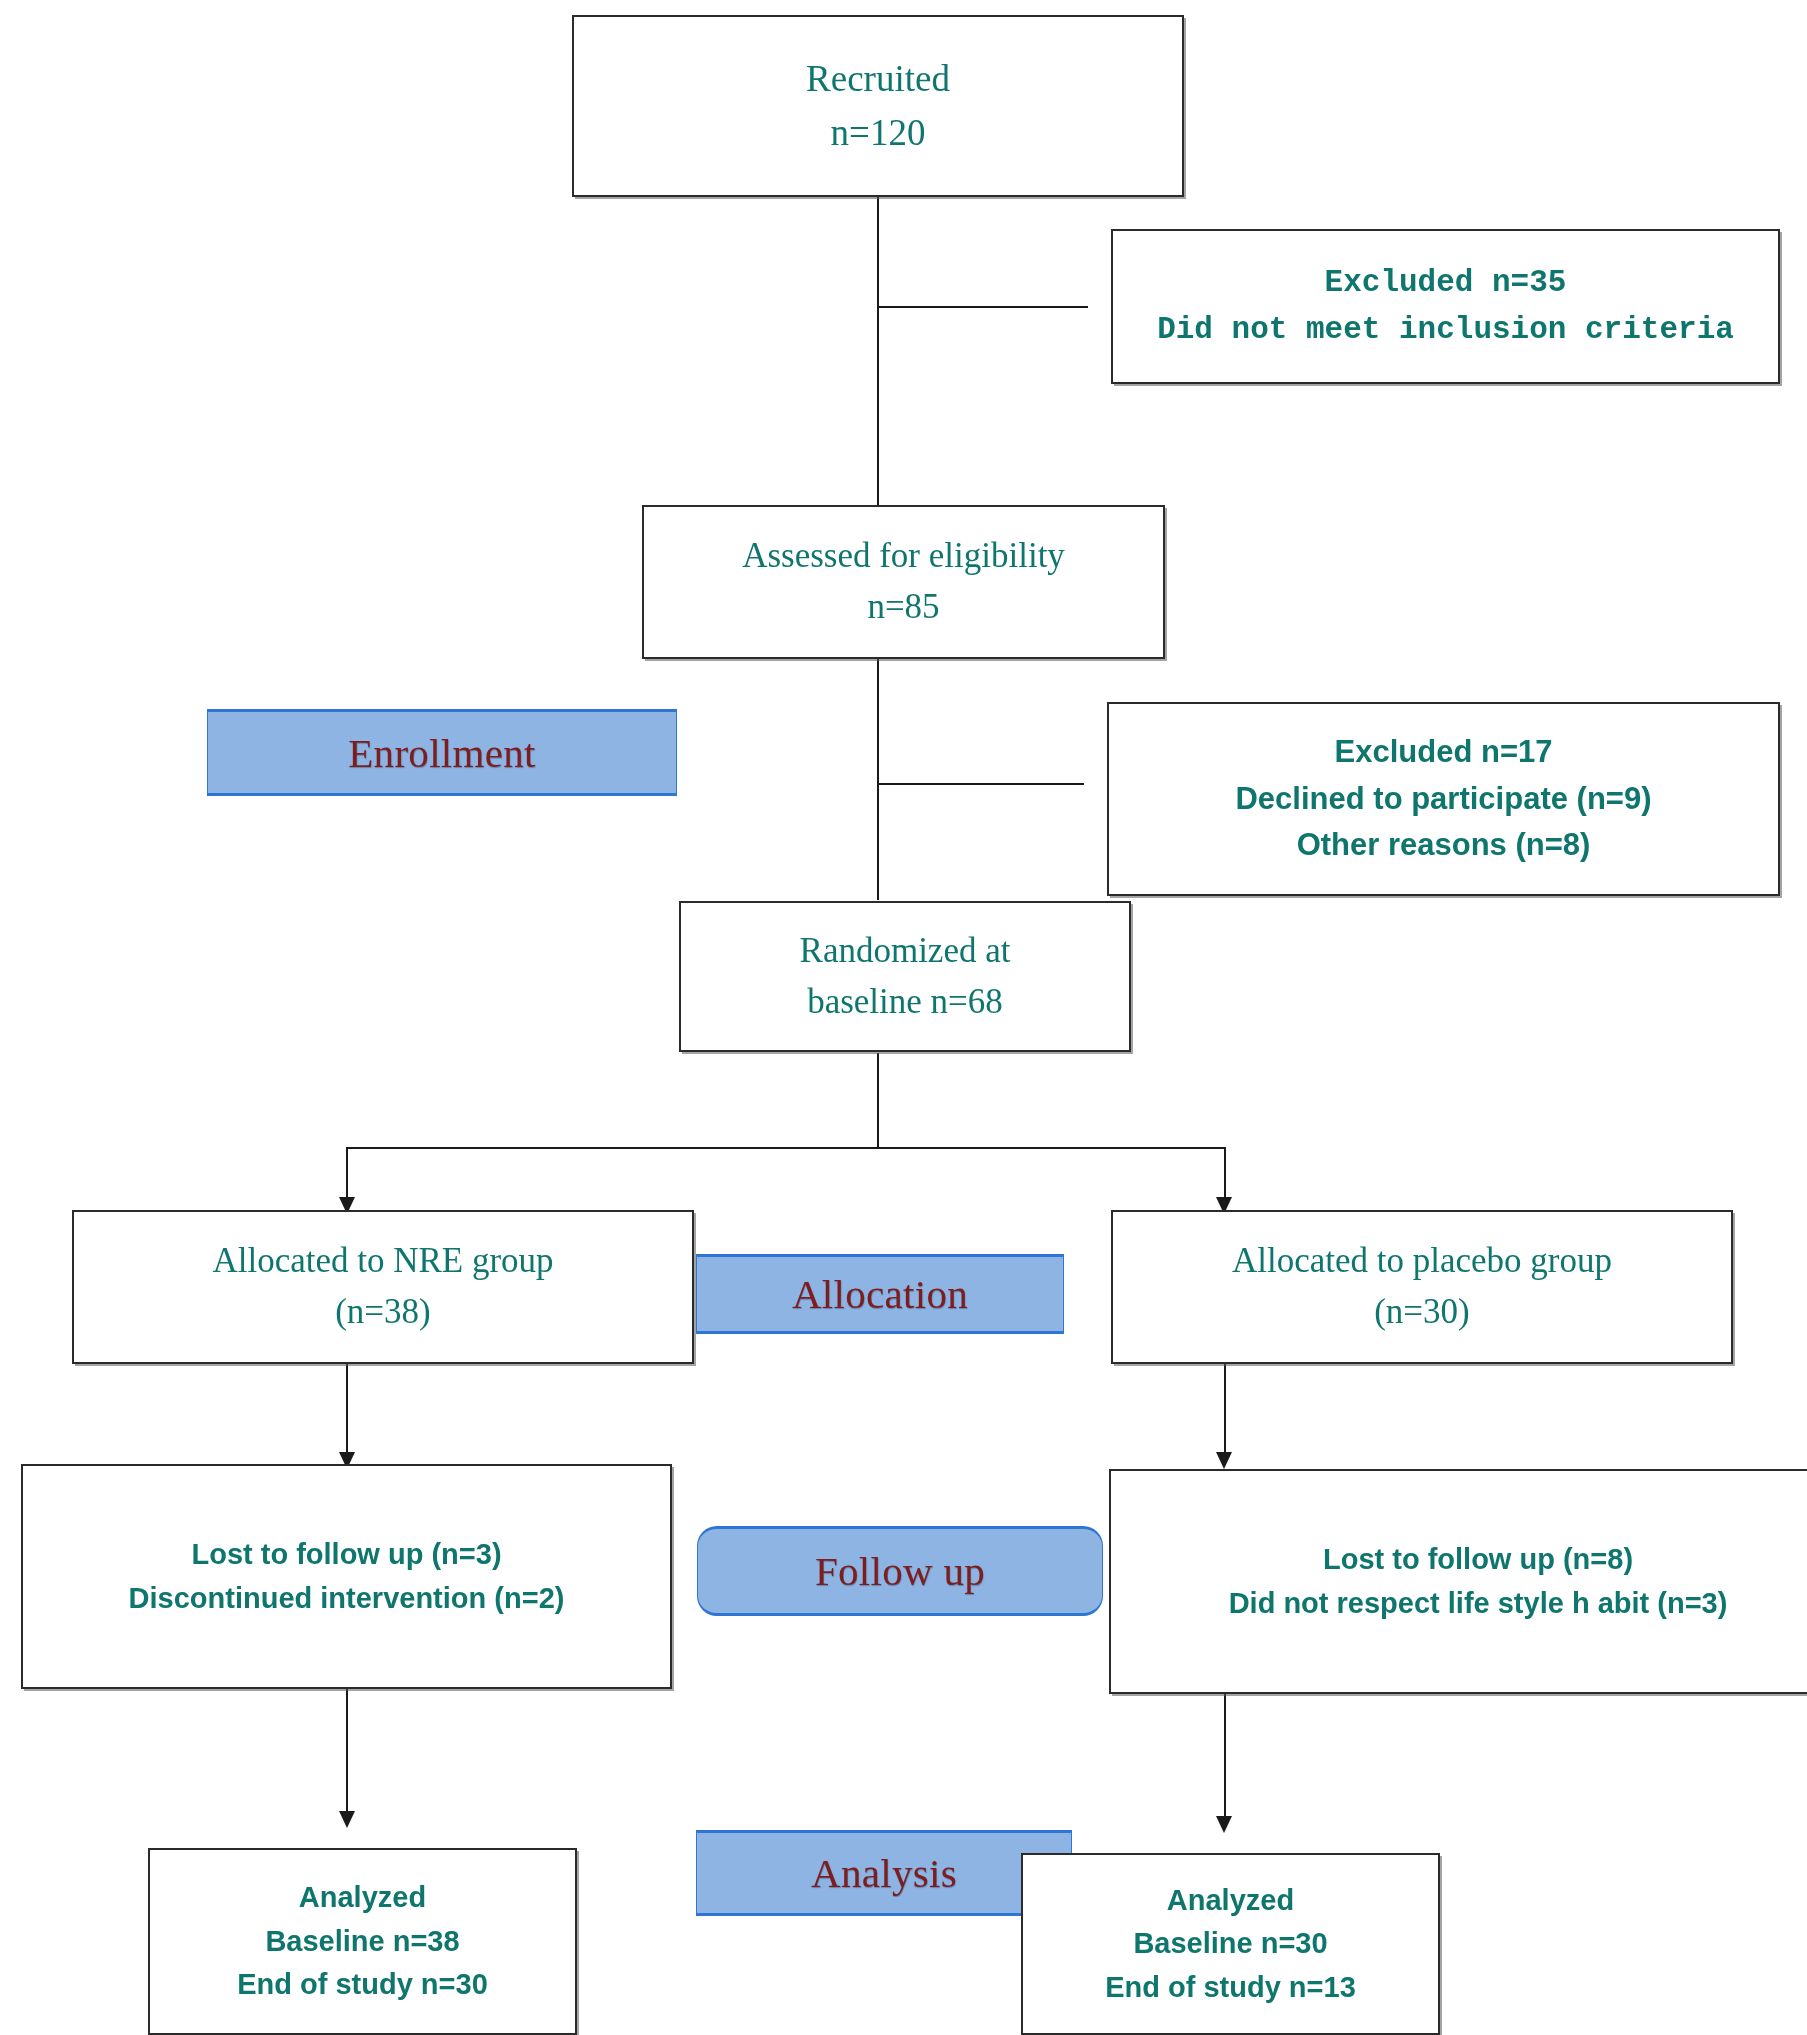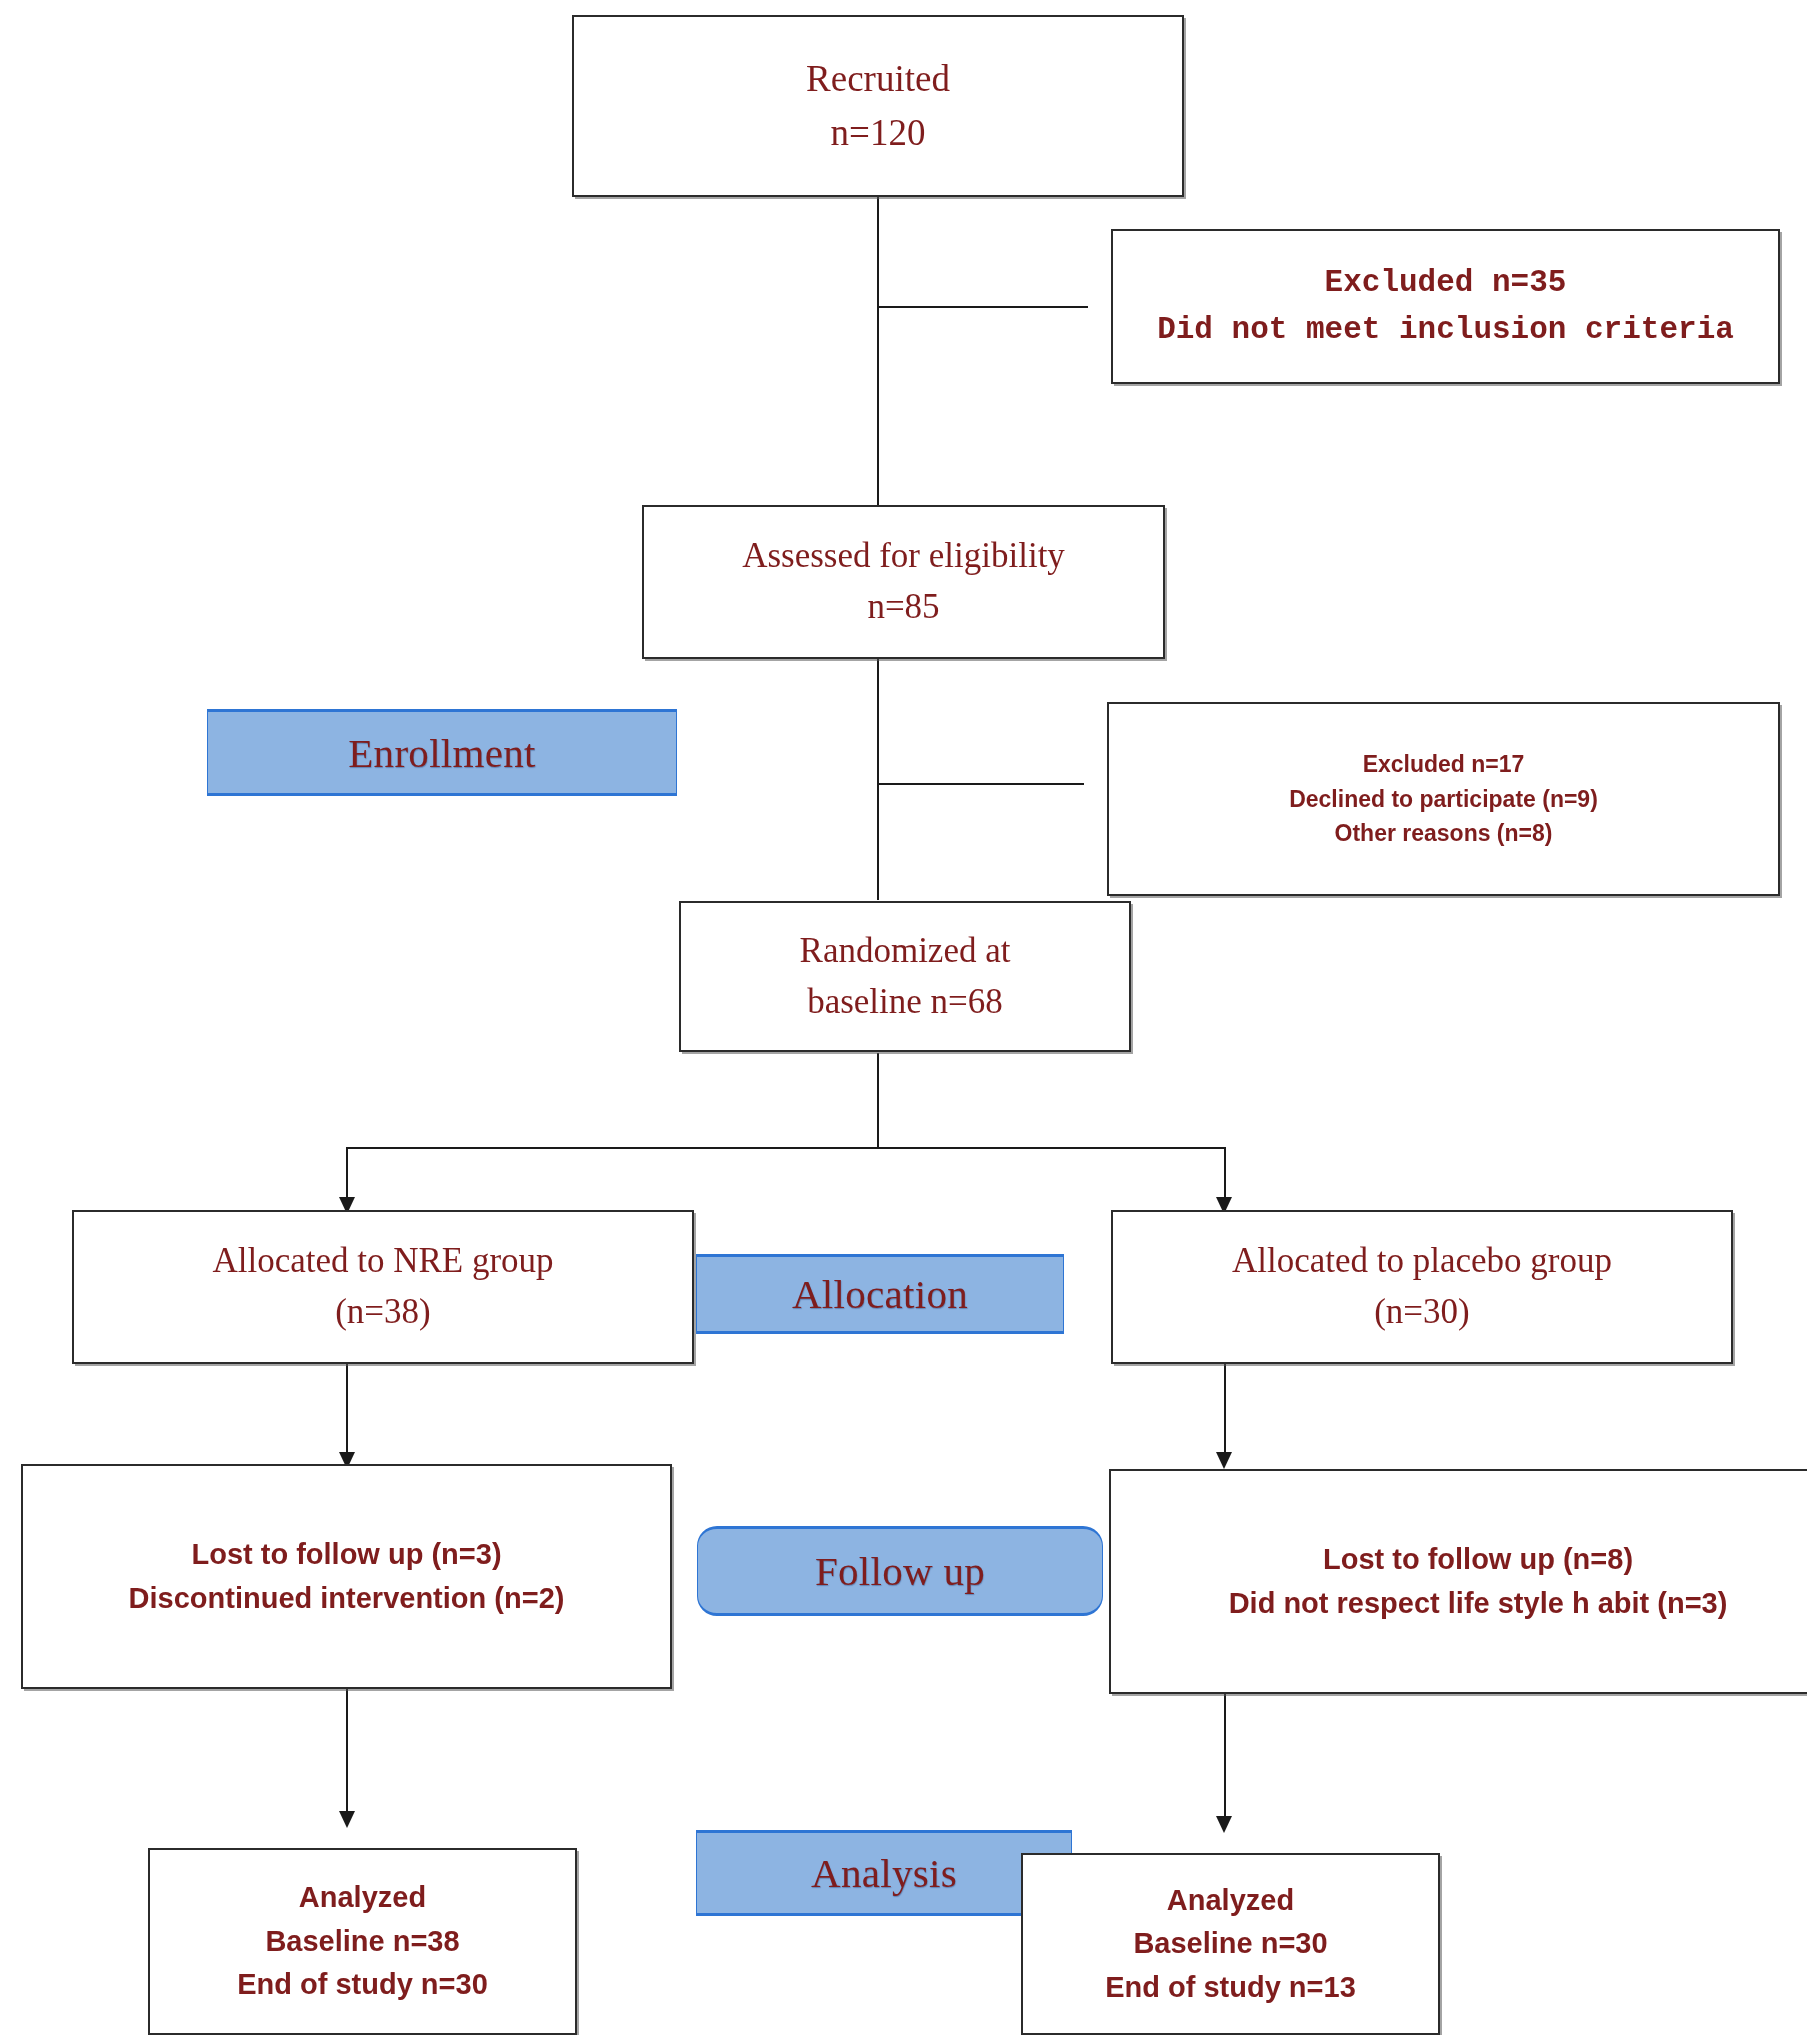--- a/index.html
+++ b/index.html
@@ -20,21 +20,21 @@
   .box {
     position: absolute;
     box-sizing: border-box;
     background: #ffffff;
     border: 2px solid #2b2b2b;
     display: flex;
     flex-direction: column;
     align-items: center;
     justify-content: center;
     text-align: center;
-    color: #7f1d1d;
+    color: #0f766e;
     box-shadow: 2.5px 2.5px 0 -0.5px rgba(90,90,90,0.55);
   }
   .box .line {
     display: block;
     white-space: nowrap;
   }
   
   .serif {
     font-family: "Liberation Serif", serif;
     font-weight: 400;
@@ -130,21 +130,21 @@
 
   <div class="box serif" style="left:642px; top:505px; width:523px; height:154px; font-size:35px;">
     <span class="line">Assessed for eligibility</span>
     <span class="line">n=85</span>
   </div>
 
   <div class="stage" style="left:207px; top:709px; width:470px; height:87px; font-size:41px;">
     <span>Enrollment</span>
   </div>
 
-  <div class="box sans" style="left:1107px; top:702px; width:673px; height:194px; font-size:23px;">
+  <div class="box sans" style="left:1107px; top:702px; width:673px; height:194px; font-size:31px;">
     <span class="line">Excluded n=17</span>
     <span class="line">Declined to participate (n=9)</span>
     <span class="line">Other reasons (n=8)</span>
   </div>
 
   <div class="box serif" style="left:679px; top:901px; width:452px; height:151px; font-size:35px;">
     <span class="line">Randomized at</span>
     <span class="line">baseline n=68</span>
   </div>
 

